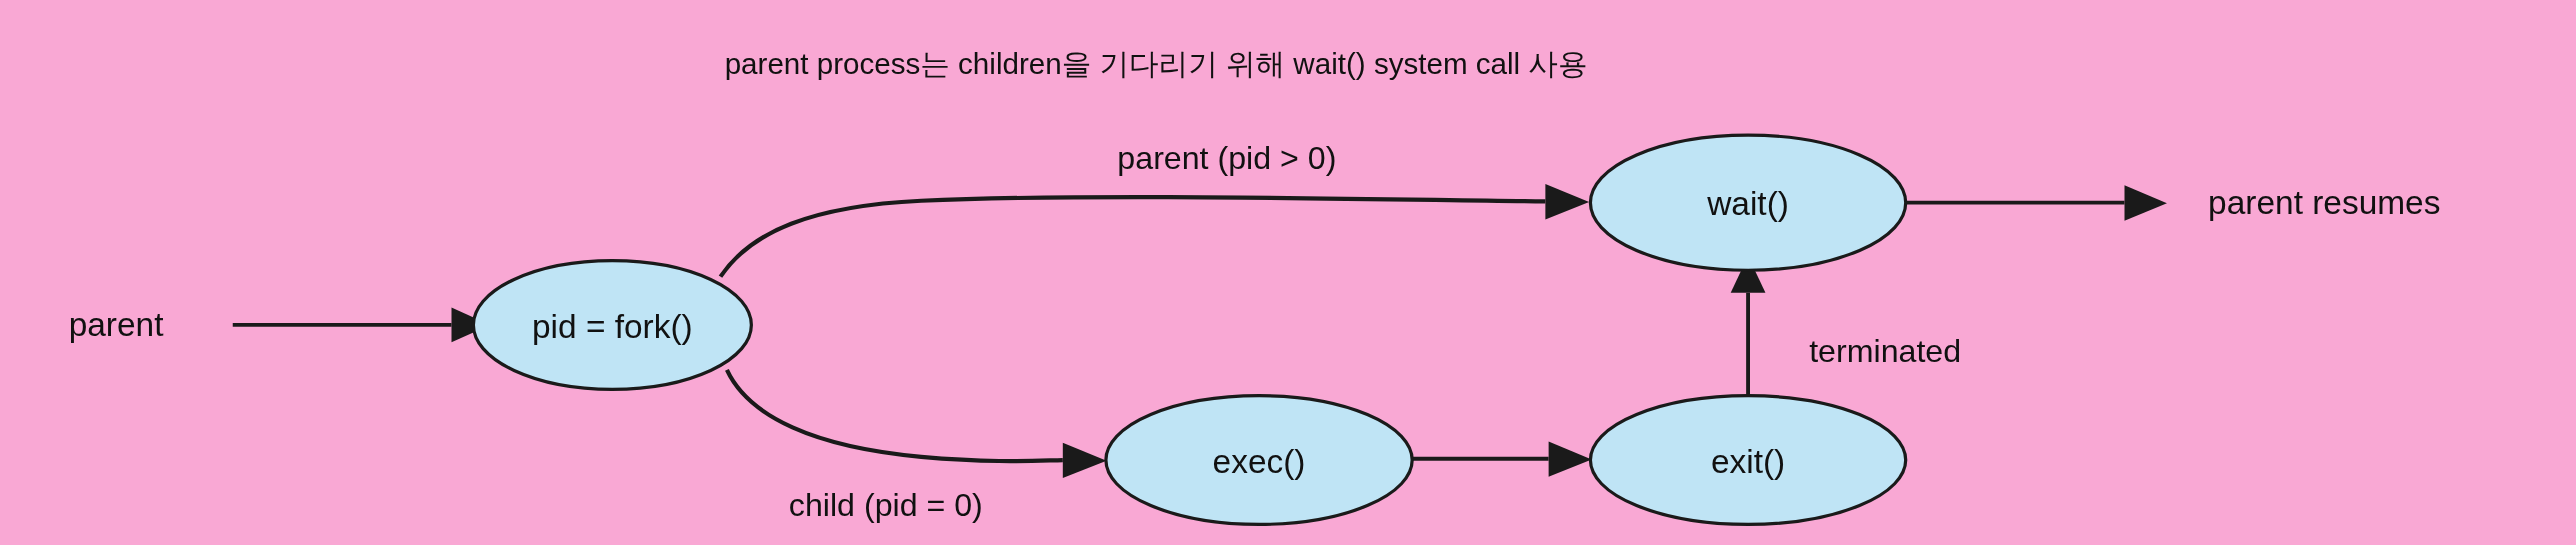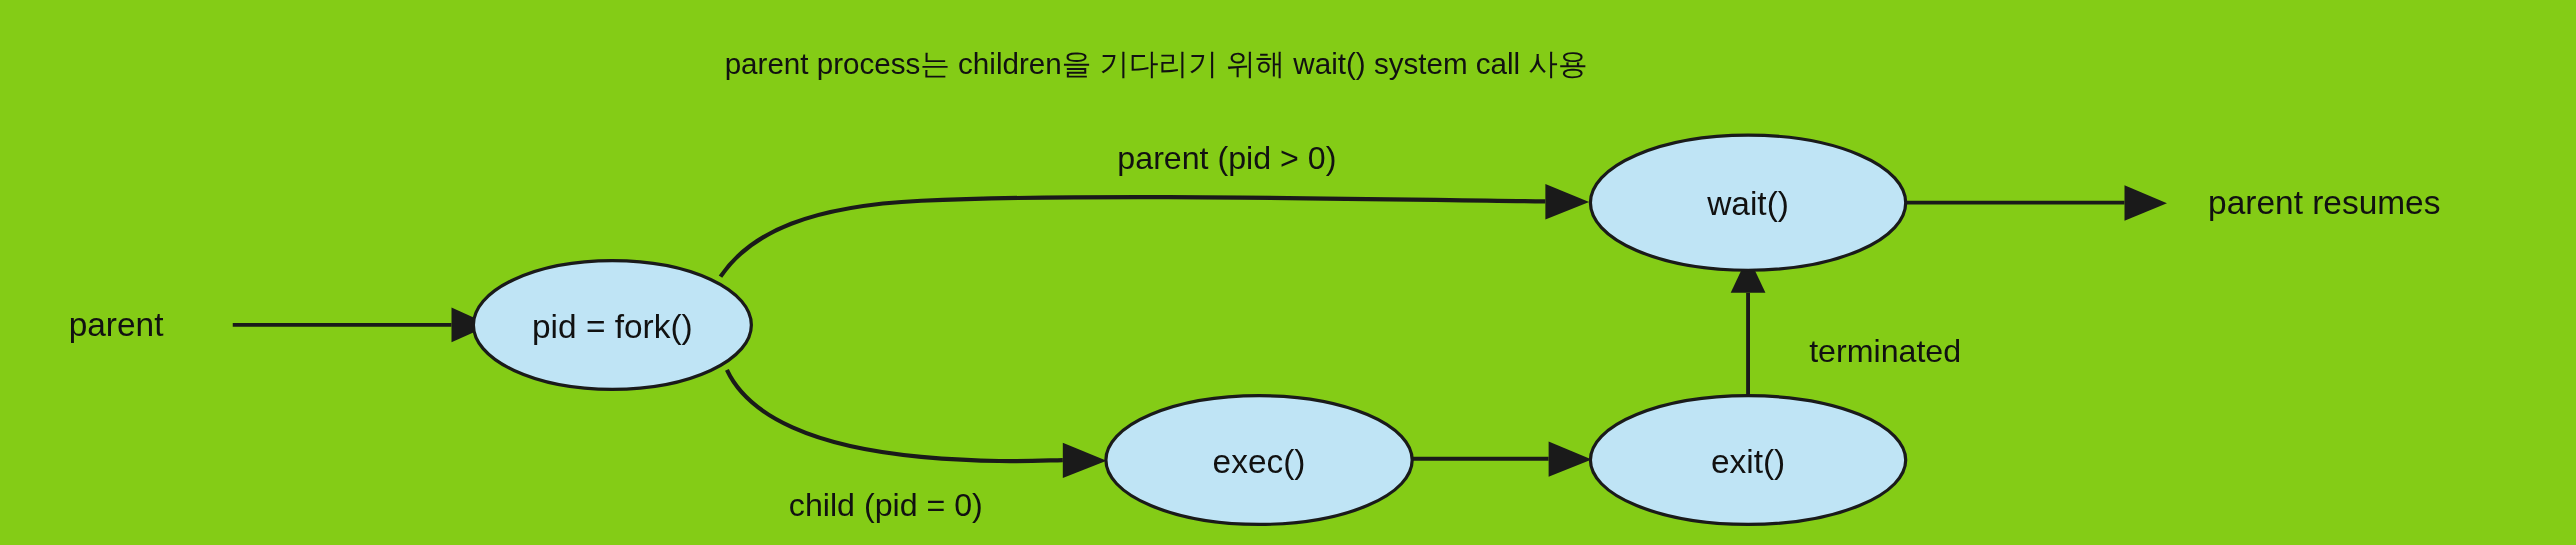--- a/index.html
+++ b/index.html
@@ -12,21 +12,21 @@
     width: 2576px;
     height: 545px;
     overflow: hidden;
     font-family: "Liberation Sans", "DejaVu Sans", sans-serif;
     color: #1a1a1a;
   }
   #diagram-root {
     position: relative;
     width: 2576px;
     height: 545px;
-    background: #84cc16;
+    background: #f9a8d4;
   }
   #diagram-svg {
     position: absolute;
     top: 0;
     left: 0;
     width: 2576px;
     height: 545px;
     display: block;
   }
   .node-ellipse {

